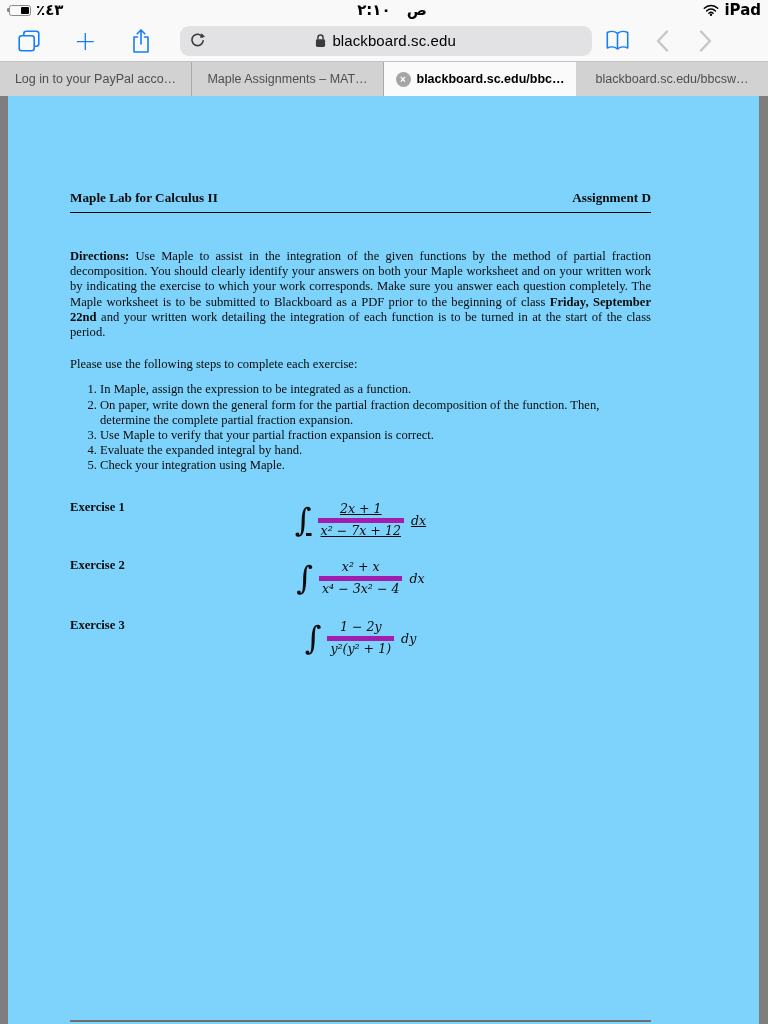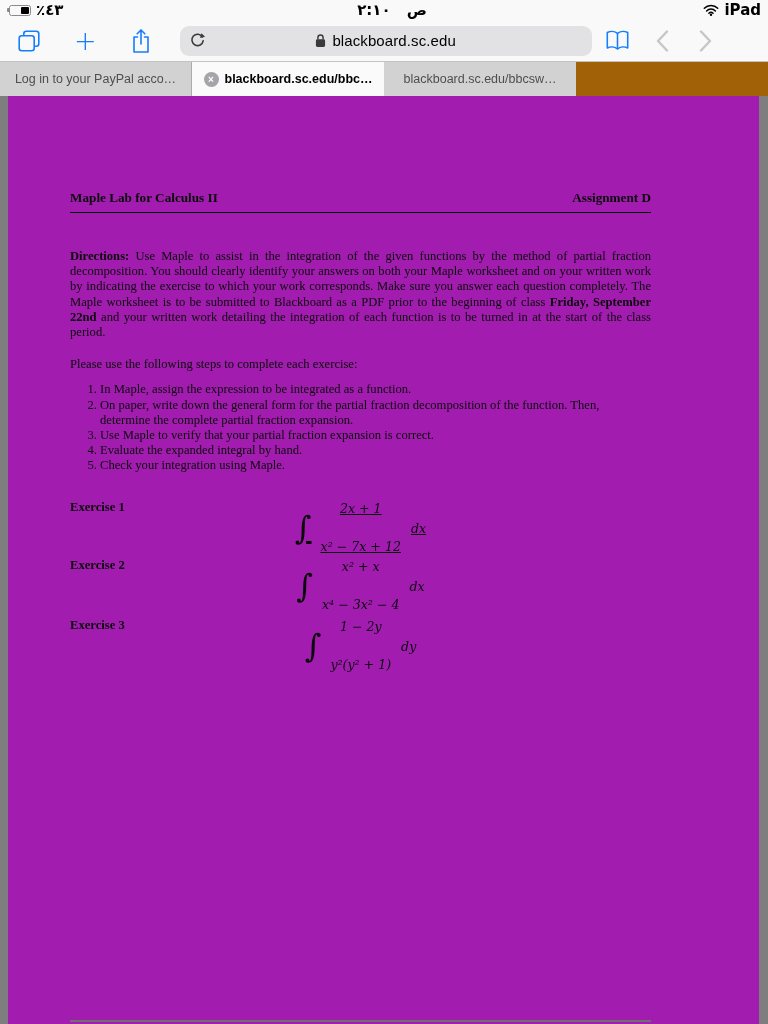--- a/index.html
+++ b/index.html
@@ -47,38 +47,38 @@
          font-size:12.5px; white-space:nowrap; overflow:hidden;
          border-right:1px solid #aaaaaa; }
   .tab:last-child { border-right:none; }
   .tab.active { background:#fafafa; color:#000; font-weight:700; border-right:none; }
   .tab-close { width:15px; height:15px; border-radius:50%; background:#a5a5a9;
                color:#fff; font-size:10px; line-height:15px; text-align:center;
                font-weight:700; flex:none; }
 
   
   .content { height:928px; background:#7e7e7e; }
-  .page { margin:0 9px 0 8px; height:100%; background:#a21caf; position:relative;
+  .page { margin:0 9px 0 8px; height:100%; background:#7dd3fc; position:relative;
           padding:94px 108px 0 62px; font-family:"Liberation Serif", serif;
           font-size:12.6px; color:#0b0b0b; }
   .doc-header { display:flex; justify-content:space-between; align-items:baseline;
                 font-weight:700; font-size:13.2px; padding-bottom:6px;
                 border-bottom:1.5px solid #000; }
   .directions { margin-top:36px; line-height:15.2px; text-align:justify; }
   .bold { font-weight:700; }
   .steps-intro { margin-top:17px; line-height:15.2px; }
   ol.steps { margin-top:10px; padding-left:30px; line-height:15.2px; }
   .exercise { position:relative; height:42px; }
   .ex-1 { margin-top:26px;text-decoration:underline; } .ex-2 { margin-top:16px; } .ex-3 { margin-top:18px; }
   .ex-label { position:absolute; left:0; top:0; font-weight:700; }
   .ex-math { display:flex; justify-content:center; align-items:center; padding-top:2px;
              font-family:"DejaVu Serif", serif; font-style:italic; }
   .int-sign { font-size:32px; line-height:0.9; margin-right:6px; font-style:italic; }
   .frac { display:inline-flex; flex-direction:column; text-align:center;
-          font-size:12.6px; line-height:1.18;gap:16px; }
+          font-size:12.6px; line-height:1.18; }
   .frac .num { padding:0 3px 1px; }
   .frac .den { border-top:5px solid #a21caf; padding:1px 3px 0; }
   .dvar { margin-left:7px; }
   .bottom-rule { position:absolute; left:62px; top:924px; width:581px; height:0;
                  border-top:2px solid #6f6f6f; }
   svg { display:block; }
 </style>
 </head>
 <body>
 
@@ -156,20 +156,23 @@
     <svg width="13" height="22" viewBox="0 0 13 22" fill="none" stroke="#c6c6c8" stroke-width="2.4" stroke-linecap="round" stroke-linejoin="round">
         <path d="M2 1.5 L11 11 L2 20.5"></path>
       </svg>
   </span>
 </div>
 
 <div class="tab-bar">
   <div class="tab">
     <span>Log in to your PayPal acco…</span>
   </div>
+  <div class="tab">
+    <span>Maple Assignments – MAT…</span>
+  </div>
   <div class="tab active">
     <span class="tab-close">×</span>
     <span>blackboard.sc.edu/bbc…</span>
   </div>
   <div class="tab">
     <span>blackboard.sc.edu/bbcsw…</span>
   </div>
 </div>
 
 <div class="content">

